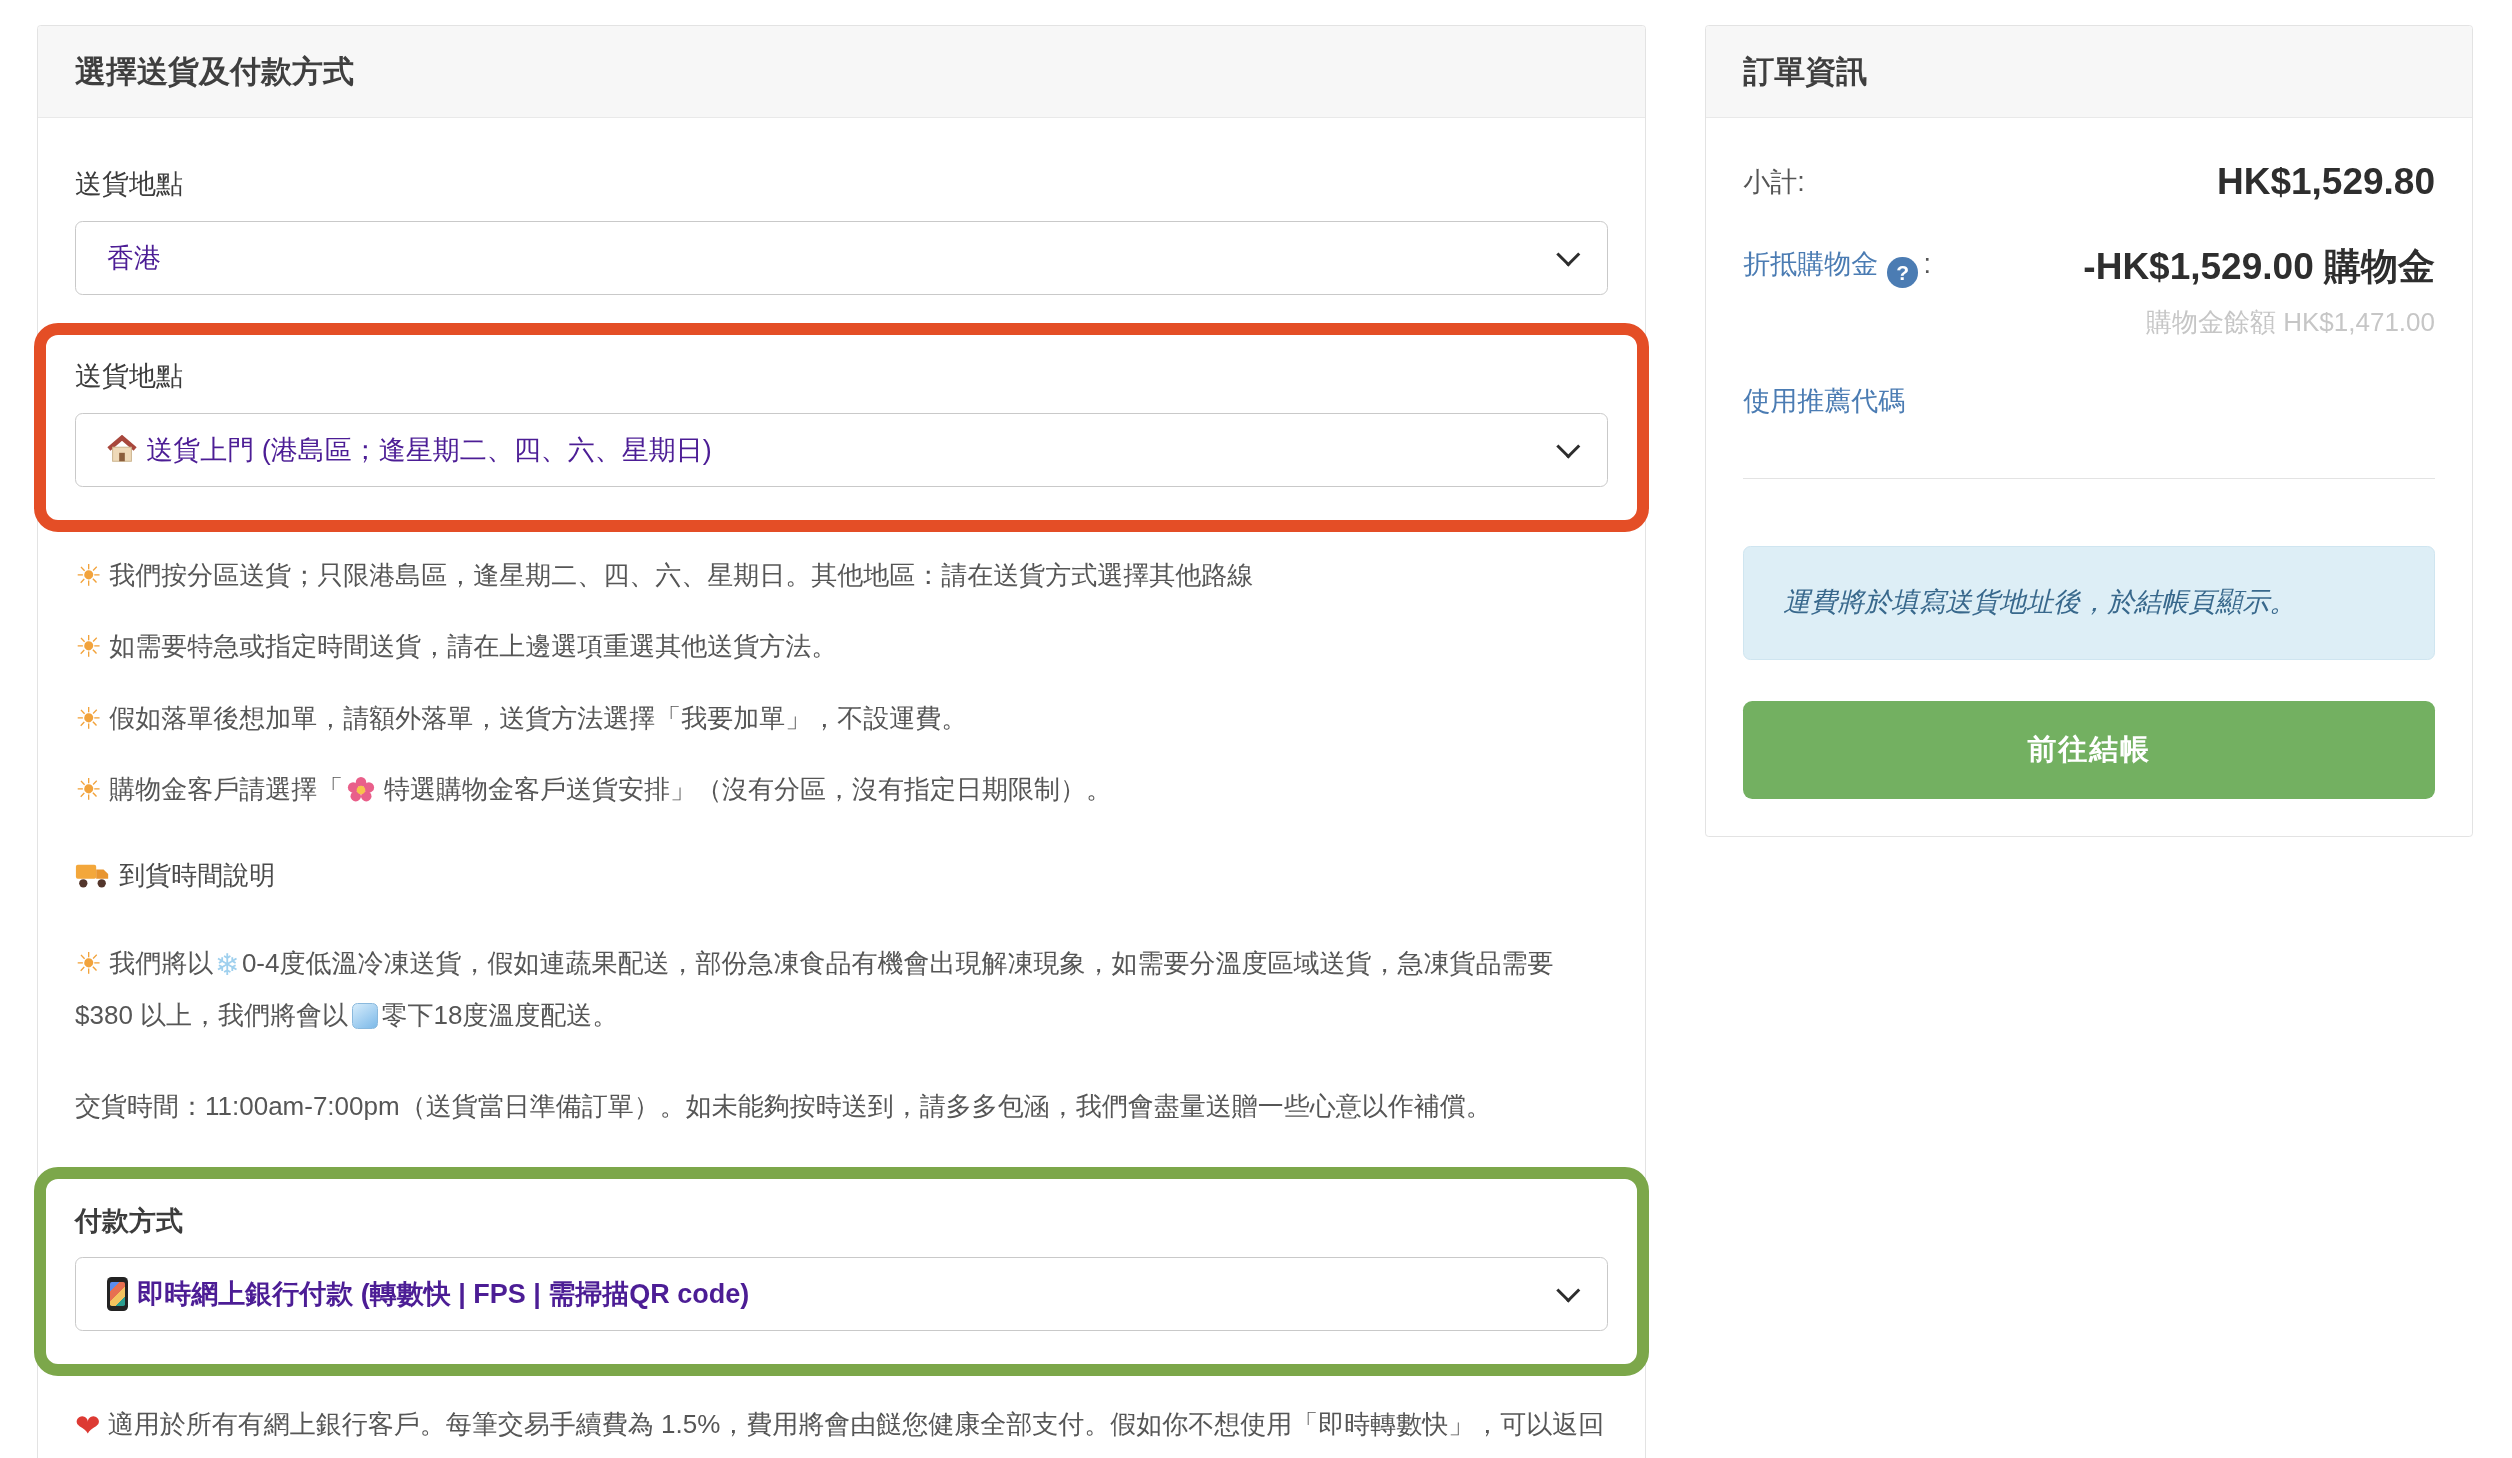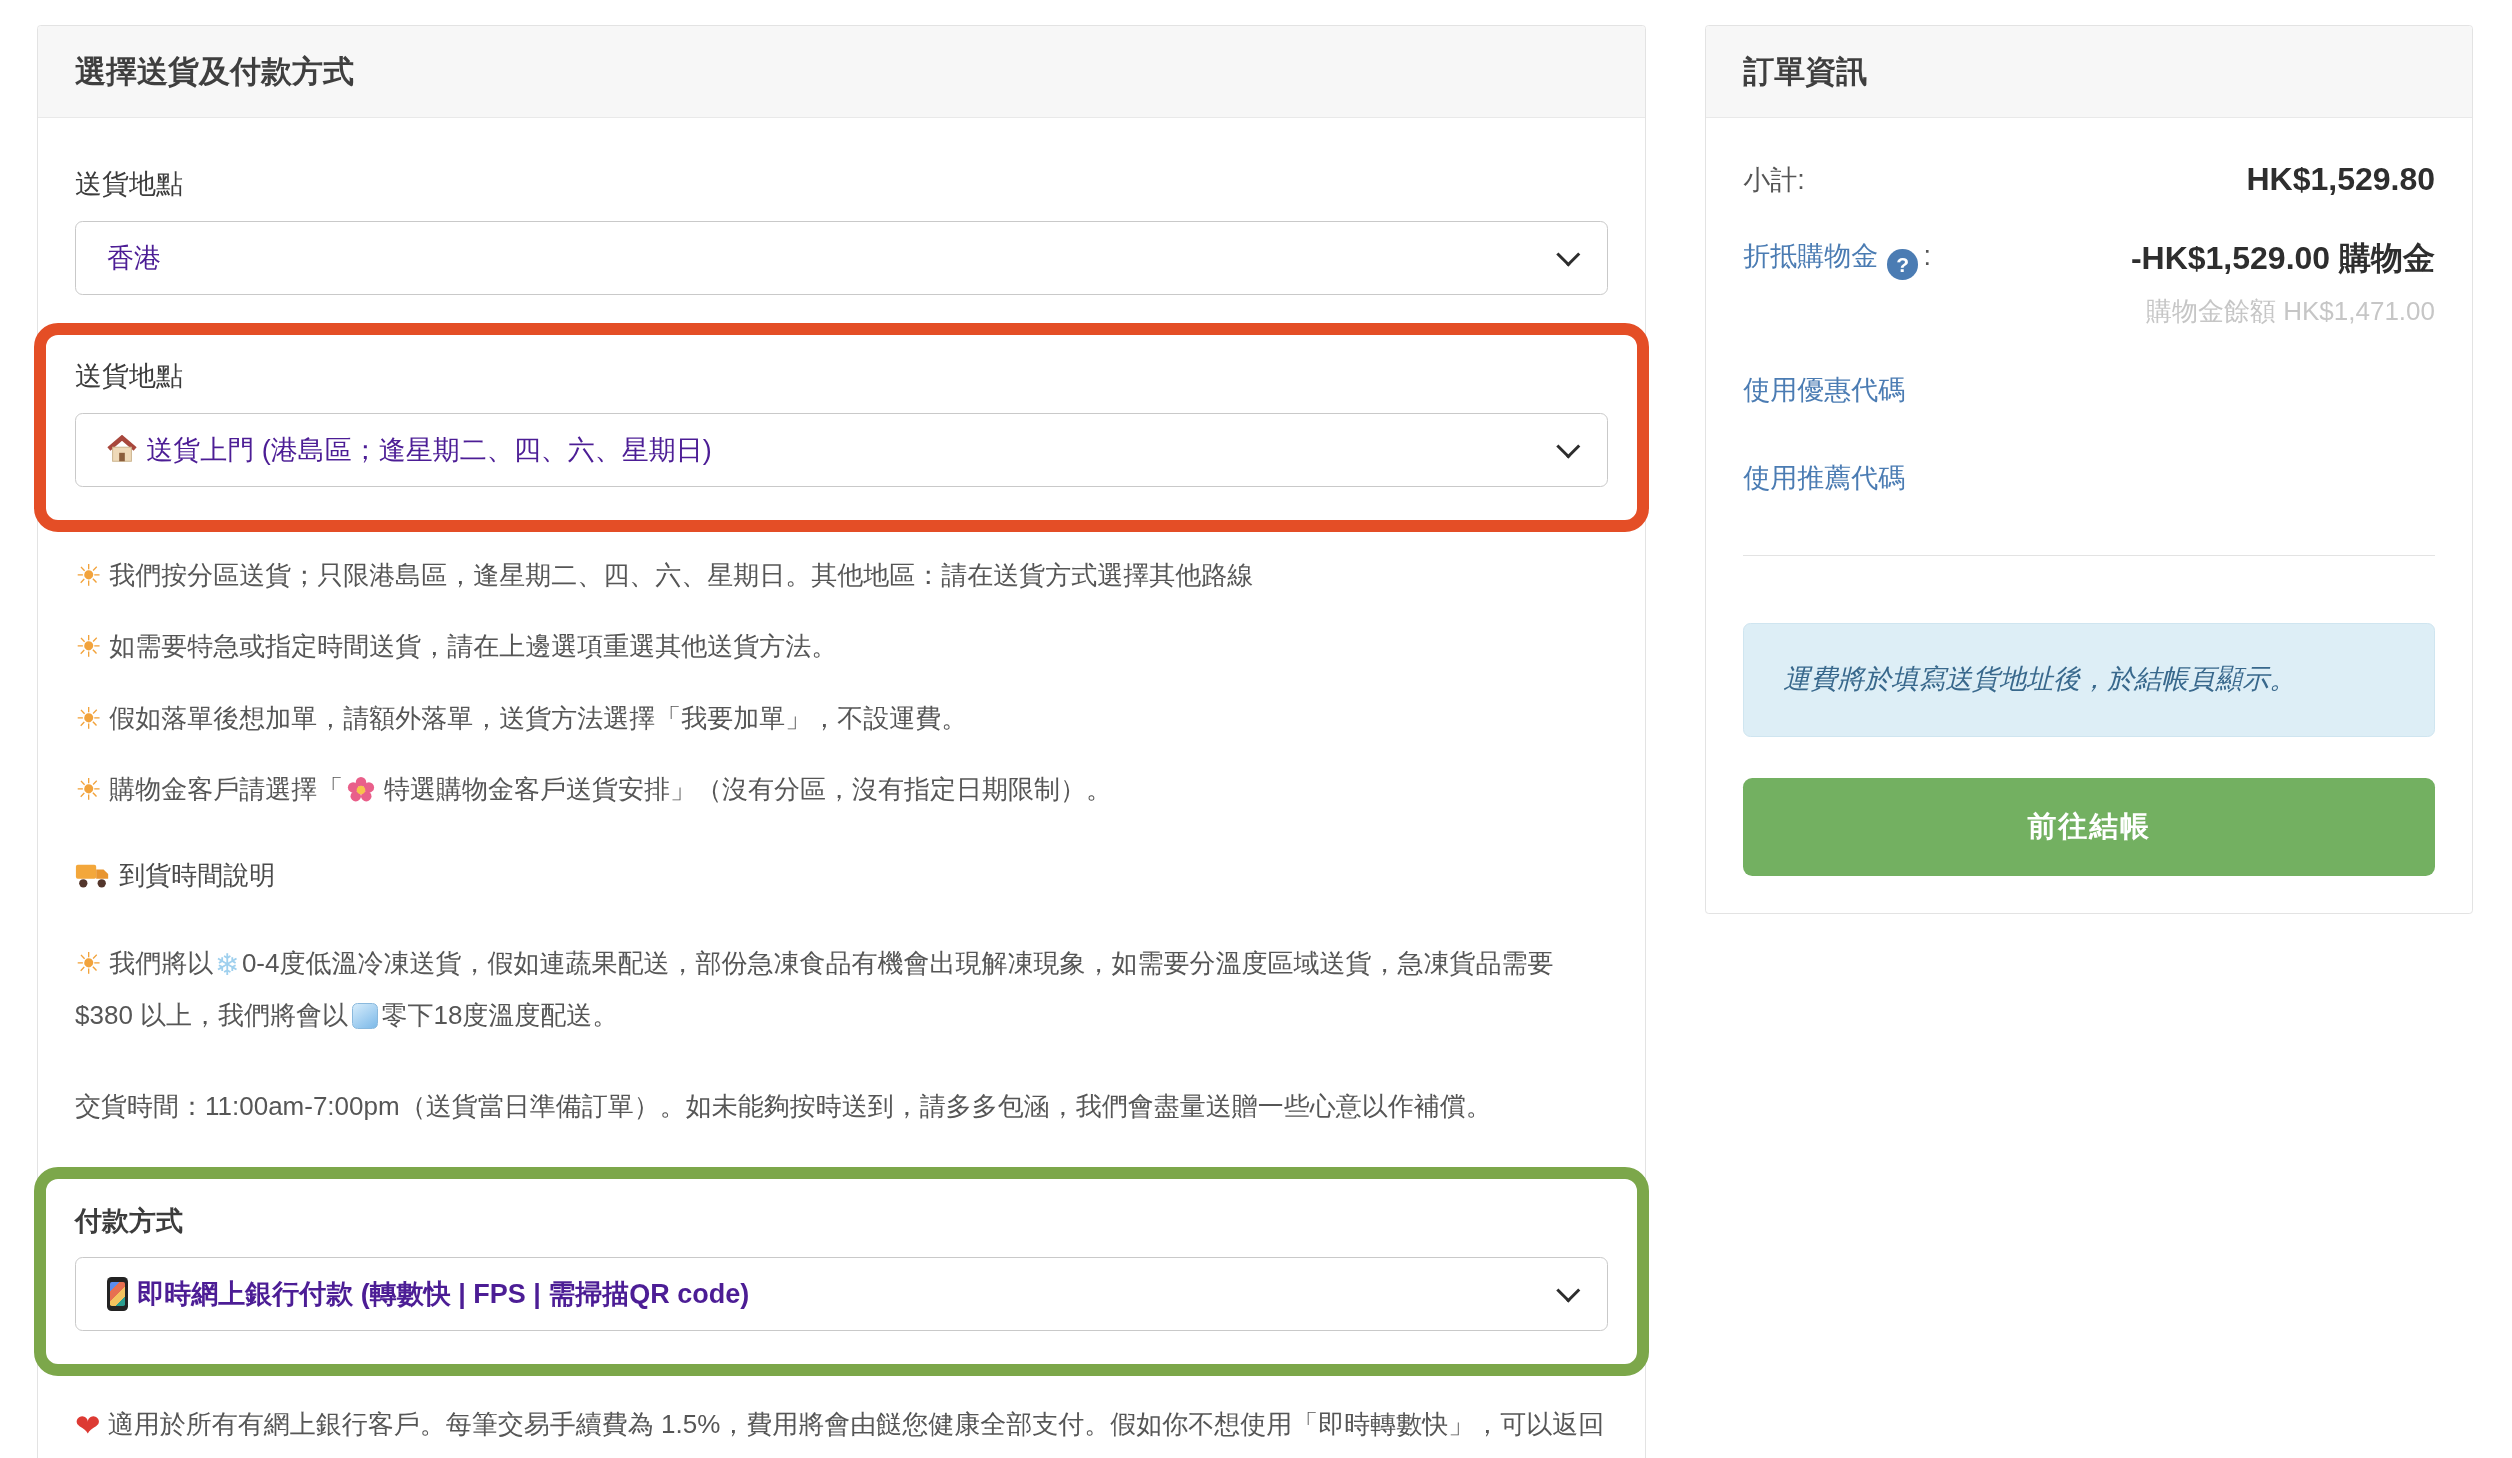--- a/index.html
+++ b/index.html
@@ -58,21 +58,21 @@
   .ic-phone{ width:21px; height:34px; background:#232323; border-radius:4.6px; position:relative; vertical-align:-7.4px; }
   .ic-phone::after { content:""; position:absolute; left:2.8px; right:2.8px; top:4.6px; bottom:4.6px; border-radius:1.8px;
              background:linear-gradient(135deg,#5b8def 0 25%,#e76f51 25% 50%,#f4c35f 50% 75%,#2a9d8f 75%); }
   .ic-q    { width:30.5px; height:30.5px; border-radius:50%; background:var(--link_blue);
              color:#fff; font-size:21px; font-weight:bold; margin:0 5.5px 0 9.2px; vertical-align:-6.5px; }
   svg.ic-svg { vertical-align:-5.5px; margin-right:9.2px; }
 
   
   .sum-row { display:flex; justify-content:space-between; align-items:center; font-size:27px; margin-bottom:39px; }
   .sum-label { color:#555; }
-  .sum-value { font-weight:bold; color:#2e2e2e; font-size:32px; }
+  .sum-value { font-weight:bold; color:#2e2e2e; font-size:37px; }
   .sum-sub { text-align:right; color:#c6c6c6; font-size:26px; margin:-26px 0 43px; }
   .link { color:var(--link_blue); font-size:27px; cursor:pointer; display:block; }
   .link + .link { margin-top:52px; }
   .divider { border:none; border-top:1.8px solid #e3e3e3; margin:59px 0 67px; }
   .info-box { background:var(--info_bg); color:var(--info_text); border:0.9px solid #cfe5f0;
               border-radius:7.4px; padding:37px 39px; font-size:27px; line-height:1.4; margin-bottom:41px;font-style:italic; }
   .btn {
     width:100%; height:98px; border:none; border-radius:9.2px;
     background:var(--button_green); color:#fff; font-size:29px; font-weight:bold;
     font-family:inherit; cursor:pointer; letter-spacing:1.8px;
@@ -160,21 +160,20 @@
 
       <div class="sum-row">
         <span class="sum-label">
           <span class="link" style="display:inline">折抵購物金</span><span class="ic ic-q">?</span><span>:</span>
         </span>
         <span class="sum-value">-HK$1,529.00 購物金</span>
       </div>
 
       <div class="sum-sub">購物金餘額 HK$1,471.00</div>
 
-      <span class="link">使用優惠代碼</span>
       <span class="link">使用推薦代碼</span>
 
       <hr class="divider">
 
       <div class="info-box">運費將於填寫送貨地址後，於結帳頁顯示。</div>
 
       <button class="btn">前往結帳</button>
 
     </div>
   </div>

